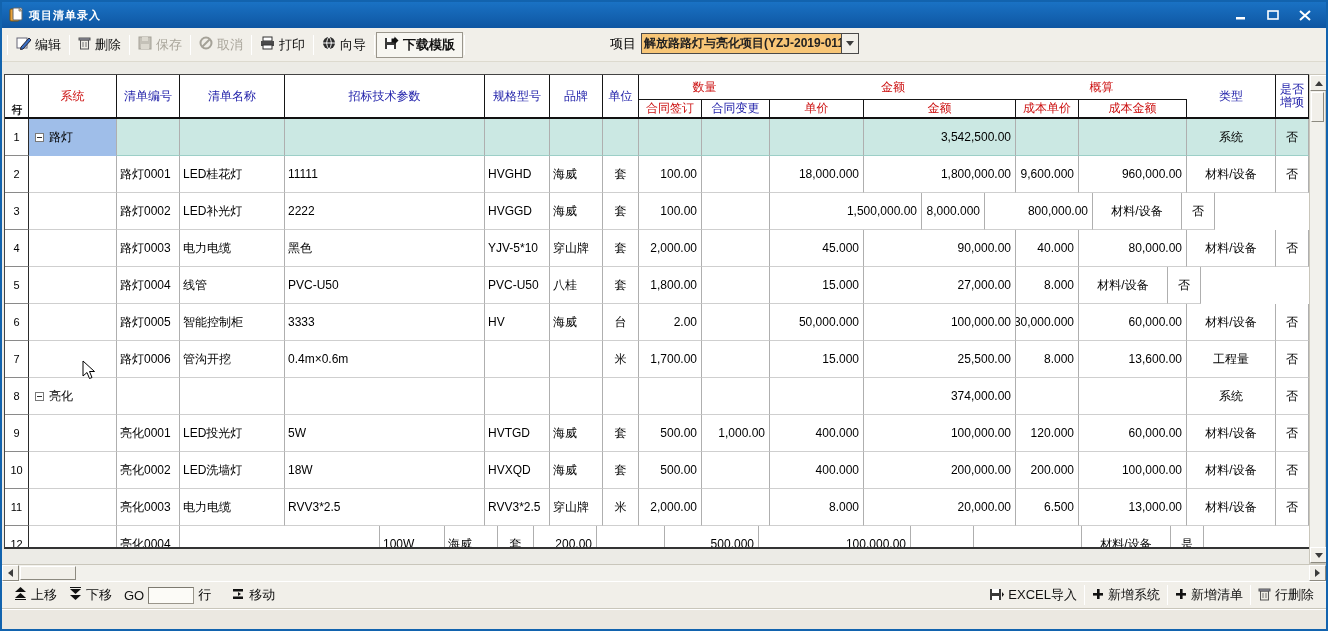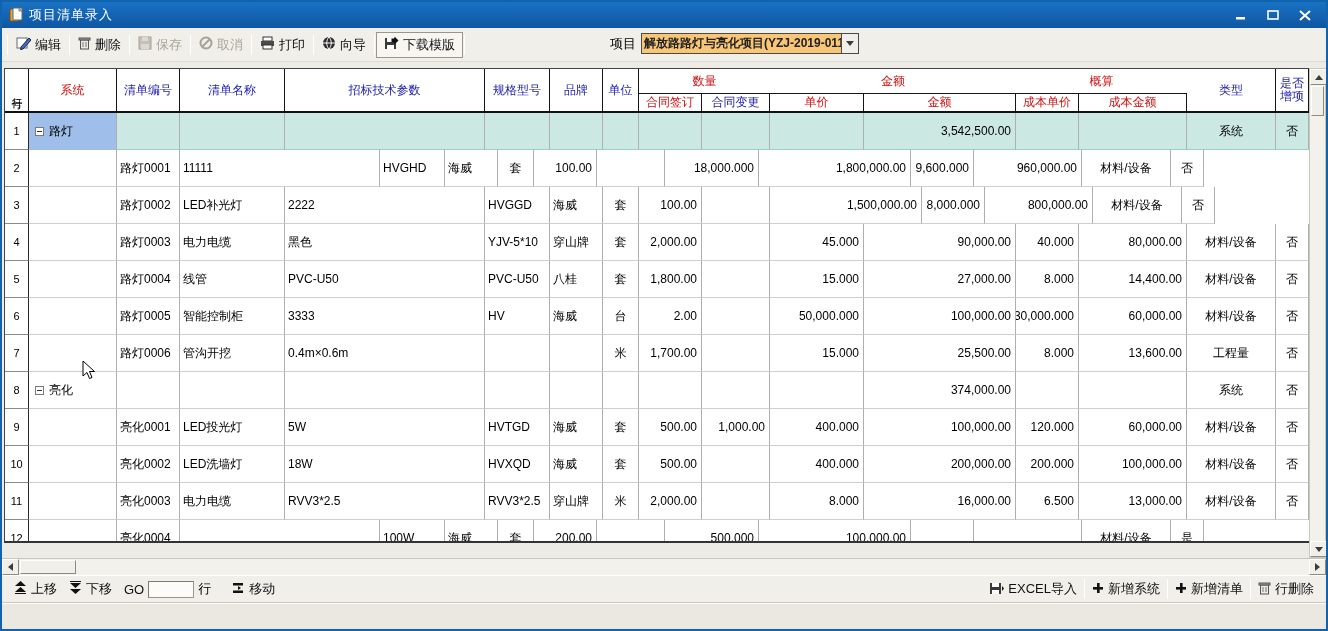--- a/index.html
+++ b/index.html
@@ -1,37 +1,37 @@
 <!DOCTYPE html>
 <html><head>
 <meta charset="utf-8">
 <style>
   * { margin:0; padding:0; box-sizing:border-box; }
   html,body { width:1328px; height:631px; font-family:"Liberation Sans","DejaVu Sans",sans-serif; }
   .window { width:1328px; height:631px; border:2px solid #1263AE; background:#ECEBE6; display:flex; flex-direction:column; overflow:hidden; position:relative; }
 
   
   .titlebar { height:26px; flex:0 0 26px; background:linear-gradient(#1A72C4,#0E56A2); display:flex; align-items:center; padding:0 6px; color:#fff; }
-  .titlebar .title { font-size:13px; font-weight:normal; margin-left:5px; letter-spacing:1px; }
+  .titlebar .title { font-size:11px; font-weight:bold; margin-left:5px; letter-spacing:1px; }
   .win-controls { margin-left:auto; display:flex; gap:10px; align-items:center; padding-right:4px; }
   .winbtn { width:22px; height:18px; display:flex; align-items:center; justify-content:center; cursor:default; }
 
   
   .toolbar { height:34px; flex:0 0 34px; background:#F1EFE9; border-bottom:1px solid #DDDACF; display:flex; align-items:center; padding:0 4px; position:relative; font-size:13px; }
   .tbtn { display:flex; align-items:center; gap:4px; padding:3px 7px; color:#111; white-space:nowrap; }
   .tbtn.disabled { color:#A9A59B;font-family:Liberation Mono, monospace; }
   .tsep { width:1px; height:20px; background:#C9C6BB; border-right:1px solid #fff; margin:0 1px; }
-  .tbtn.outlined { border:1px solid #9a968c; background:#F7F6F1; }
+  .tbtn.outlined { border:1px solid #9a968c; background:#F7F6F1;font-weight:bold; }
   .project-area { position:absolute; left:608px; top:5px; display:flex; align-items:center; gap:5px; font-size:13px; }
   .combo { width:218px; height:21px; border:1px solid #4a4a4a; background:#F8C677; display:flex; align-items:center; }
   .combo .combo-text { flex:1; font-size:12px; font-weight:bold; color:#222; padding:0 2px; overflow:hidden; white-space:nowrap; }
   .combo .combo-btn { width:17px; height:100%; background:#F1EFE9; border-left:1px solid #4a4a4a; display:flex; align-items:center; justify-content:center; }
 
   
-  .table-wrap { position:relative; margin:6px 0 0 2px; width:1322px; height:490px; flex:0 0 490px; }
+  .table-wrap { position:relative; margin:12px 0 0 2px; width:1322px; height:490px; flex:0 0 490px; }
   .grid-viewport { width:1305px; height:475px; overflow:hidden; background:#fff; border-top:1px solid #444; border-left:1px solid #444; border-bottom:2px solid #333; }
   .thead { display:flex; height:44px; background:#fff; border-bottom:2px solid #111; font-size:12px; }
   .hc { border-right:1px solid #161616; display:flex; align-items:center; justify-content:center; text-align:center; }
   .hgroup { display:flex; flex-direction:column; border-right:0; }
   .g-top { height:32px; border-bottom:1px solid #161616; display:flex; align-items:center; justify-content:center; }
   .g-bot { flex:1; display:flex; }
   .g-bot .hc { height:100%; }
   .red { color:#CC1111; } .blue { color:#2222AA; } .blk { color:#000; }
   .vtext { writing-mode:vertical-lr; text-orientation:upright; letter-spacing:1px; font-size:11px; }
   .wrap2 { white-space:normal; line-height:13px; }
@@ -243,20 +243,21 @@
             <div class="cell c-amount a-right hl">3,542,500.00</div>
             <div class="cell c-cost_unit_price a-right hl"></div>
             <div class="cell c-cost_amount a-right hl"></div>
             <div class="cell c-type a-center hl">系统</div>
             <div class="cell c-extra a-center hl">否</div>
           </div>
           <div class="row">
             <div class="cell c-no a-center rownum">2</div>
             <div class="cell c-system a-left"></div>
             <div class="cell c-list_no a-left">路灯0001</div>
+            <div class="cell c-name a-left">LED桂花灯</div>
             <div class="cell c-params a-left">11111</div>
             <div class="cell c-spec a-left">HVGHD</div>
             <div class="cell c-brand a-left">海威</div>
             <div class="cell c-unit a-center">套</div>
             <div class="cell c-qty_signed a-right">100.00</div>
             <div class="cell c-qty_changed a-right"></div>
             <div class="cell c-unit_price a-right">18,000.000</div>
             <div class="cell c-amount a-right">1,800,000.00</div>
             <div class="cell c-cost_unit_price a-right">9,600.000</div>
             <div class="cell c-cost_amount a-right">960,000.00</div>
@@ -305,21 +306,20 @@
             <div class="cell c-name a-left">线管</div>
             <div class="cell c-params a-left">PVC-U50</div>
             <div class="cell c-spec a-left">PVC-U50</div>
             <div class="cell c-brand a-left">八桂</div>
             <div class="cell c-unit a-center">套</div>
             <div class="cell c-qty_signed a-right">1,800.00</div>
             <div class="cell c-qty_changed a-right"></div>
             <div class="cell c-unit_price a-right">15.000</div>
             <div class="cell c-amount a-right">27,000.00</div>
             <div class="cell c-cost_unit_price a-right">8.000</div>
-            <div class="cell c-cost_amount a-right">14,400.00</div>
             <div class="cell c-type a-center">材料/设备</div>
             <div class="cell c-extra a-center">否</div>
           </div>
           <div class="row">
             <div class="cell c-no a-center rownum">6</div>
             <div class="cell c-system a-left"></div>
             <div class="cell c-list_no a-left">路灯0005</div>
             <div class="cell c-name a-left">智能控制柜</div>
             <div class="cell c-params a-left">3333</div>
             <div class="cell c-spec a-left">HV</div>
@@ -414,21 +414,21 @@
             <div class="cell c-system a-left"></div>
             <div class="cell c-list_no a-left">亮化0003</div>
             <div class="cell c-name a-left">电力电缆</div>
             <div class="cell c-params a-left">RVV3*2.5</div>
             <div class="cell c-spec a-left">RVV3*2.5</div>
             <div class="cell c-brand a-left">穿山牌</div>
             <div class="cell c-unit a-center">米</div>
             <div class="cell c-qty_signed a-right">2,000.00</div>
             <div class="cell c-qty_changed a-right"></div>
             <div class="cell c-unit_price a-right">8.000</div>
-            <div class="cell c-amount a-right">16,000.00</div>
+            <div class="cell c-amount a-right">20,000.00</div>
             <div class="cell c-cost_unit_price a-right">6.500</div>
             <div class="cell c-cost_amount a-right">13,000.00</div>
             <div class="cell c-type a-center">材料/设备</div>
             <div class="cell c-extra a-center">否</div>
           </div>
           <div class="row">
             <div class="cell c-no a-center rownum">12</div>
             <div class="cell c-system a-left"></div>
             <div class="cell c-list_no a-left">亮化0004</div>
             <div class="cell c-params a-left"></div>

